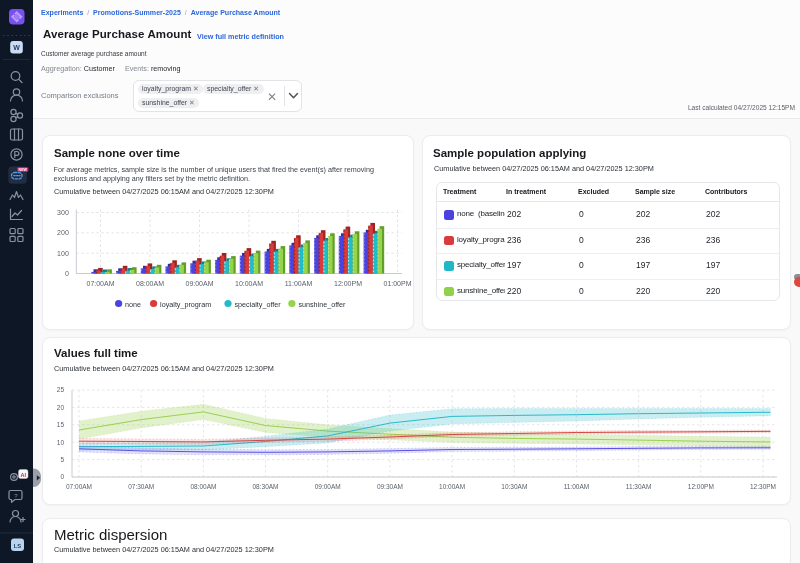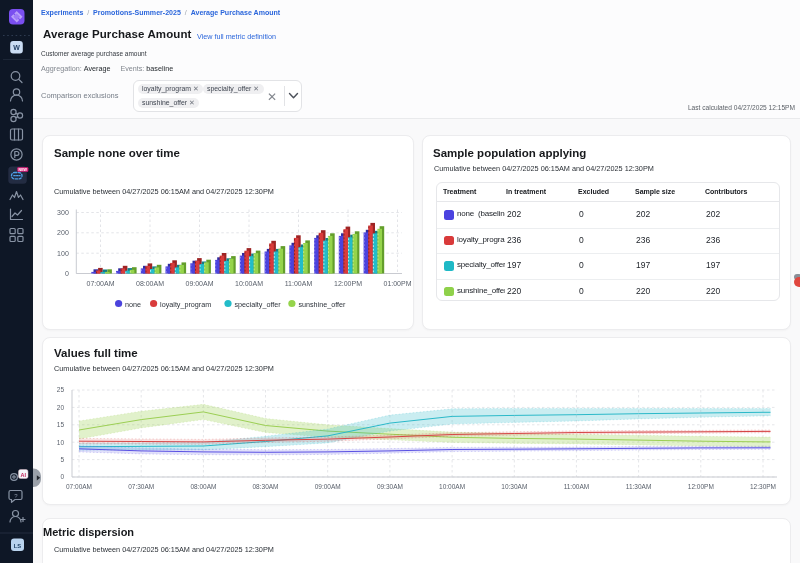--- a/index.html
+++ b/index.html
@@ -5,41 +5,42 @@
 .abs{position:absolute}
 </style></head>
 <body>
 <div class="abs" style="left:0;top:0;width:800px;height:463px;background:#f9f9fa">
 
 <div class="abs" style="left:33px;top:0;width:767px;height:119px;background:#fcfcfd;border-bottom:1px solid #e9eaec"></div>
 
 <div class="abs" style="left:41px;top:9px;font-size:7.05px;font-weight:bold;color:#2b66db">Experiments&nbsp;&nbsp;<span style="color:#9aa1ab;font-weight:normal">/</span>&nbsp;&nbsp;Promotions-Summer-2025&nbsp;&nbsp;<span style="color:#9aa1ab;font-weight:normal">/</span>&nbsp;&nbsp;Average Purchase Amount</div>
 
 <div class="abs" style="left:43px;top:27.5px;font-size:11.5px;font-weight:bold;color:#17191c;letter-spacing:0.1px">Average Purchase Amount</div>
-<div class="abs" style="left:197px;top:31.5px;font-size:7.2px;font-weight:normal;color:#2b66db">View full metric definition</div>
+<div class="abs" style="left:197px;top:31.5px;font-size:7.2px;font-weight:bold;color:#2b66db">View full metric definition</div>
 <div class="abs" style="left:41px;top:49.5px;font-size:6.5px;color:#33383f">Customer average purchase amount</div>
 
-<div class="abs" style="left:41px;top:64px;font-size:7.2px;color:#82878f">Aggregation:&nbsp;<span style="color:#24292e">Average</span>&nbsp;&nbsp;&nbsp;&nbsp;&nbsp;Events:&nbsp;<span style="color:#24292e">baseline</span></div>
+<div class="abs" style="left:41px;top:64px;font-size:7.2px;color:#82878f">Aggregation:&nbsp;<span style="color:#24292e">Customer</span>&nbsp;&nbsp;&nbsp;&nbsp;&nbsp;Events:&nbsp;<span style="color:#24292e">removing</span></div>
 
 <div class="abs" style="left:41px;top:90.5px;font-size:7.5px;color:#767d87">Comparison exclusions</div>
 
 <div class="abs" style="left:133px;top:80px;width:169px;height:32px;background:#fff;border:1px solid #e2e3e6;border-radius:6px"></div>
 <div class="abs" style="left:137.5px;top:83.5px;height:10.5px;padding:0 4.5px;background:#efeff1;border-radius:6px;font-size:6.9px;color:#3f4550;line-height:10.5px">loyalty_program <span style="color:#70757e">✕</span></div>
 <div class="abs" style="left:202.5px;top:83.5px;height:10.5px;padding:0 4.5px;background:#efeff1;border-radius:6px;font-size:6.9px;color:#3f4550;line-height:10.5px">specialty_offer <span style="color:#70757e">✕</span></div>
 <div class="abs" style="left:137.5px;top:97.5px;height:10.5px;padding:0 4.5px;background:#efeff1;border-radius:6px;font-size:6.9px;color:#3f4550;line-height:10.5px">sunshine_offer <span style="color:#70757e">✕</span></div>
 <div class="abs" style="left:267px;top:90px;font-size:12px;color:#83878e">✕</div>
 <div class="abs" style="left:283.5px;top:86px;width:1px;height:20px;background:#e2e3e6"></div>
 <svg class="abs" style="left:288px;top:92px" width="11" height="8" viewBox="0 0 11 8">
       <path d="M1.5 1.5 L5.5 5.8 L9.5 1.5" stroke="#4b5059" stroke-width="1.4" fill="none" stroke-linecap="round" stroke-linejoin="round"></path>
     </svg>
 
 <div class="abs" style="left:602px;top:103.5px;width:193px;font-size:6.6px;color:#5a5f66;text-align:right;white-space:nowrap">Last calculated 04/27/2025 12:15PM</div>
 
 <div class="abs" style="left:42px;top:135px;width:372px;height:195px;background:#fff;border:1px solid #ececee;border-radius:8px;box-shadow:0 1px 2px rgba(0,0,0,0.03)"></div>
 <div class="abs" style="left:54px;top:147px;font-size:11.5px;font-weight:bold;color:#17191c">Sample none over time</div>
+<div class="abs" style="left:53.5px;top:164.8px;width:335px;font-size:7.2px;line-height:9.6px;color:#3c434d">For average metrics, sample size is the number of unique users that fired the event(s) after removing exclusions and applying any filters set by the metric definition.</div>
 <div class="abs" style="left:54px;top:187px;font-size:7.3px;color:#2b3036">Cumulative between 04/27/2025 06:15AM and 04/27/2025 12:30PM</div>
 <svg class="abs" style="left:46px;top:200px" width="368" height="118" viewBox="0 0 368 118">
 <line x1="30.299999999999997" y1="73.5" x2="356" y2="73.5" stroke="#e3e4e8" stroke-width="1" stroke-dasharray="2.5,2.5"></line>
 <text x="22.799999999999997" y="75.8" font-size="7" fill="#585f6a" text-anchor="end">0</text>
 <line x1="30.299999999999997" y1="53.2" x2="356" y2="53.2" stroke="#e3e4e8" stroke-width="1" stroke-dasharray="2.5,2.5"></line>
 <text x="22.799999999999997" y="55.5" font-size="7" fill="#585f6a" text-anchor="end">100</text>
 <line x1="30.299999999999997" y1="32.8" x2="356" y2="32.8" stroke="#e3e4e8" stroke-width="1" stroke-dasharray="2.5,2.5"></line>
 <text x="22.799999999999997" y="35.1" font-size="7" fill="#585f6a" text-anchor="end">200</text>
 <line x1="30.299999999999997" y1="12.5" x2="356" y2="12.5" stroke="#e3e4e8" stroke-width="1" stroke-dasharray="2.5,2.5"></line>
 <text x="22.799999999999997" y="14.8" font-size="7" fill="#585f6a" text-anchor="end">300</text>
@@ -306,21 +307,21 @@
 <polyline points="37.0,56.4 99.2,56.9 161.4,57.4 223.5,56.0 285.7,55.0 347.9,53.1 410.1,50.8 472.3,49.8 534.4,48.9 596.6,48.5 658.8,48.4 721.0,48.0 728.5,48.0" fill="none" stroke="#d64545" stroke-width="0.5" stroke-dasharray="1.5,2" opacity="0.45"></polyline>
 <polyline points="37.0,61.9 99.2,62.1 161.4,62.3 223.5,60.5 285.7,59.2 347.9,56.9 410.1,54.3 472.3,53.2 534.4,52.0 596.6,51.7 658.8,51.2 721.0,50.8 728.5,50.8" fill="none" stroke="#d64545" stroke-width="0.5" stroke-dasharray="1.5,2" opacity="0.45"></polyline>
 <polyline points="37.0,59.2 99.2,59.5 161.4,59.9 223.5,58.3 285.7,57.1 347.9,55.0 410.1,52.5 472.3,51.5 534.4,50.5 596.6,50.1 658.8,49.8 721.0,49.4 728.5,49.4" fill="none" stroke="#d64545" stroke-width="1"></polyline>
 <path d="M37.0,63.7 L99.2,65.9 L161.4,67.2 L223.5,67.7 L285.7,67.5 L347.9,66.6 L410.1,65.4 L472.3,65.2 L534.4,65.1 L596.6,64.5 L658.8,64.4 L721.0,64.2 L728.5,64.2 L728.5,67.3 L721.0,67.3 L658.8,67.5 L596.6,68.0 L534.4,68.6 L472.3,69.1 L410.1,69.6 L347.9,71.2 L285.7,72.4 L223.5,72.9 L161.4,72.7 L99.2,71.9 L37.0,69.9 Z" fill="rgba(90,81,227,0.18)" stroke="none"></path>
 <polyline points="37.0,63.7 99.2,65.9 161.4,67.2 223.5,67.7 285.7,67.5 347.9,66.6 410.1,65.4 472.3,65.2 534.4,65.1 596.6,64.5 658.8,64.4 721.0,64.2 728.5,64.2" fill="none" stroke="#5a51e3" stroke-width="0.5" stroke-dasharray="1.5,2" opacity="0.45"></polyline>
 <polyline points="37.0,69.9 99.2,71.9 161.4,72.7 223.5,72.9 285.7,72.4 347.9,71.2 410.1,69.6 472.3,69.1 534.4,68.6 596.6,68.0 658.8,67.5 721.0,67.3 728.5,67.3" fill="none" stroke="#5a51e3" stroke-width="0.5" stroke-dasharray="1.5,2" opacity="0.45"></polyline>
 <polyline points="37.0,66.8 99.2,68.9 161.4,69.9 223.5,70.3 285.7,69.9 347.9,68.9 410.1,67.5 472.3,67.2 534.4,66.8 596.6,66.3 658.8,65.9 721.0,65.8 728.5,65.8" fill="none" stroke="#5a51e3" stroke-width="1"></polyline>
 </svg>
 
 <div class="abs" style="left:42px;top:518px;width:749px;height:60px;background:#fff;border:1px solid #ececee;border-radius:8px"></div>
-<div class="abs" style="left:43px;top:526px;font-size:11px;font-weight:bold;color:#17191c">Metric dispersion</div>
+<div class="abs" style="left:54px;top:526px;font-size:15px;font-weight:normal;color:#17191c">Metric dispersion</div>
 <div class="abs" style="left:54px;top:544.5px;font-size:7.3px;color:#2b3036">Cumulative between 04/27/2025 06:15AM and 04/27/2025 12:30PM</div>
 
 <div class="abs" style="left:794px;top:273.5px;width:8px;height:6px;background:#8a8f98;border-radius:3px"></div>
 <div class="abs" style="left:793.5px;top:276.5px;width:11px;height:10px;background:#e0473f;border-radius:5px"></div>
 
 <svg class="abs" style="left:0;top:0" width="42" height="563" viewBox="0 0 42 563">
 <rect x="0" y="0" width="33" height="563" fill="#0e1726"></rect>
 <rect x="9" y="9" width="15.5" height="15.5" rx="4" fill="#7a4ff0"></rect>
       <g fill="#b9a0fa">
         <path d="M16.7 11 l5.8 5.8 -2.4 2.4 -5.8 -5.8 Z"></path>

